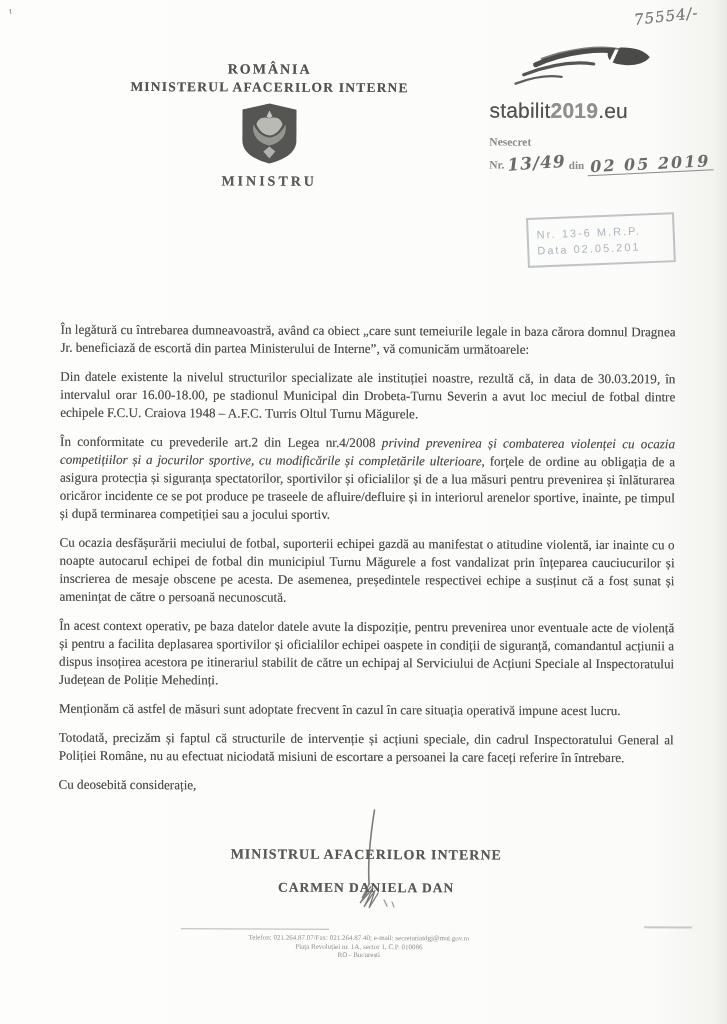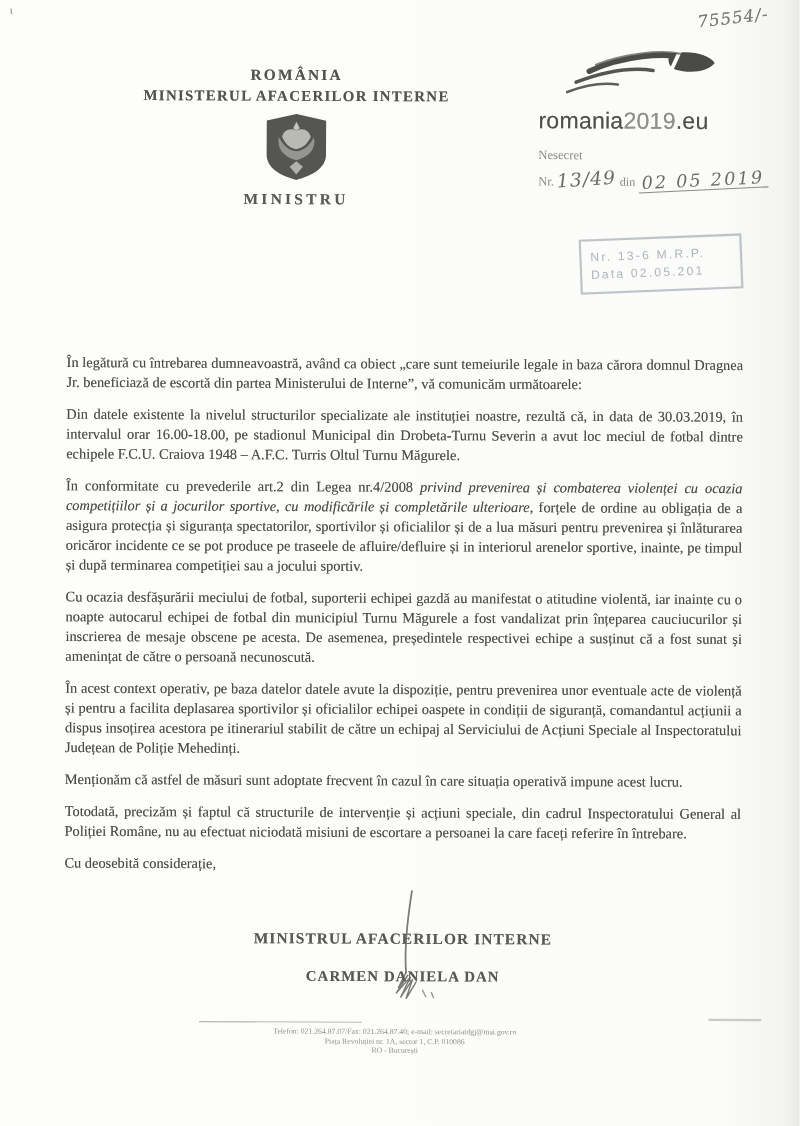--- a/index.html
+++ b/index.html
@@ -22,23 +22,23 @@
   .hdr-left{position:absolute;left:98px;top:62px;width:344px;text-align:center;color:#525250;}
   .hdr-country{font-size:14px;font-weight:bold;letter-spacing:2px;}
   .hdr-ministry{font-size:13.5px;font-weight:bold;letter-spacing:1.2px;margin-top:2px;}
   .crest{margin:7px auto 2px;width:58px;height:62px;}
   .hdr-role{font-size:14px;font-weight:bold;letter-spacing:3px;margin-top:3px;color:#5a5a58;}
 
   
   .hdr-right{position:absolute;left:490px;top:38px;width:215px;}
   .logo-swoosh{display:block;margin-left:18px;width:150px;height:60px;}
   .logo-word{font-family:"Liberation Sans",sans-serif;font-size:21px;color:#4f4f4d;letter-spacing:.2px;}
-  .logo-word .yr{color:#8f8f8d;}
+  .logo-word .yr{color:#8f8f8d;font-weight:bold;}
   .meta{margin-top:12px;font-size:11.5px;line-height:15px;color:#8a8a88;}
-  .meta .row{white-space:nowrap;}
+  .meta .row{white-space:nowrap;font-weight:bold;}
   .meta .slash1{font-size:15px;color:#6f6f6d;margin-left:14px;}
   .reg-row{margin-top:6px;}
   .hw-num{font-size:17px;color:#6b6b69;display:inline-block;transform:rotate(-4deg);letter-spacing:1px;}
   .hw-date{font-size:16px;color:#6b6b69;display:inline-block;transform:rotate(-3deg);letter-spacing:2px;border-bottom:1px solid #8a8a88;padding:0 3px 1px;}
   .din{font-size:11px;color:#8a8a88;}
 
   
   .stamp{
     position:absolute;left:528px;top:214px;width:148px;height:50px;
     border:2px solid rgba(115,128,140,.45);transform:rotate(-2.5deg);
@@ -89,21 +89,21 @@
 
     <div class="hdr-right">
       <svg class="logo-swoosh" viewBox="0 0 150 60" aria-hidden="true">
         <path d="M28 26 C58 12 96 8 118 14" fill="none" stroke="#4c4c4a" stroke-width="5" stroke-linecap="round"></path>
         <path d="M16 36 C42 26 66 22 86 25" fill="none" stroke="#555553" stroke-width="3.2" stroke-linecap="round"></path>
         <path d="M8 45 C26 38 40 36 54 38" fill="none" stroke="#5e5e5c" stroke-width="2.4" stroke-linecap="round"></path>
         <path d="M102 10 C120 6 136 10 142 18 C136 26 120 28 106 24 C100 22 98 14 102 10 Z" fill="#4a4a48"></path>
         <path d="M112 4 L100 30" stroke="#fbfbf9" stroke-width="3.5"></path>
         <path d="M34 20 C60 10 92 6 112 10" fill="none" stroke="#4c4c4a" stroke-width="2" stroke-linecap="round" opacity=".7"></path>
       </svg>
-      <div class="logo-word soft"><span>romania</span><span class="yr">2019</span><span>.eu</span></div>
+      <div class="logo-word soft"><span>stabilit</span><span class="yr">2019</span><span>.eu</span></div>
 
       <div class="meta">
         <div class="row">Nesecret</div>
         <div class="row reg-row">
           <span>Nr.</span>
           <span class="hw hw-num">13/49</span>
           <span class="din">din</span>
           <span class="hw hw-date">02 05 2019</span>
         </div>
       </div>

